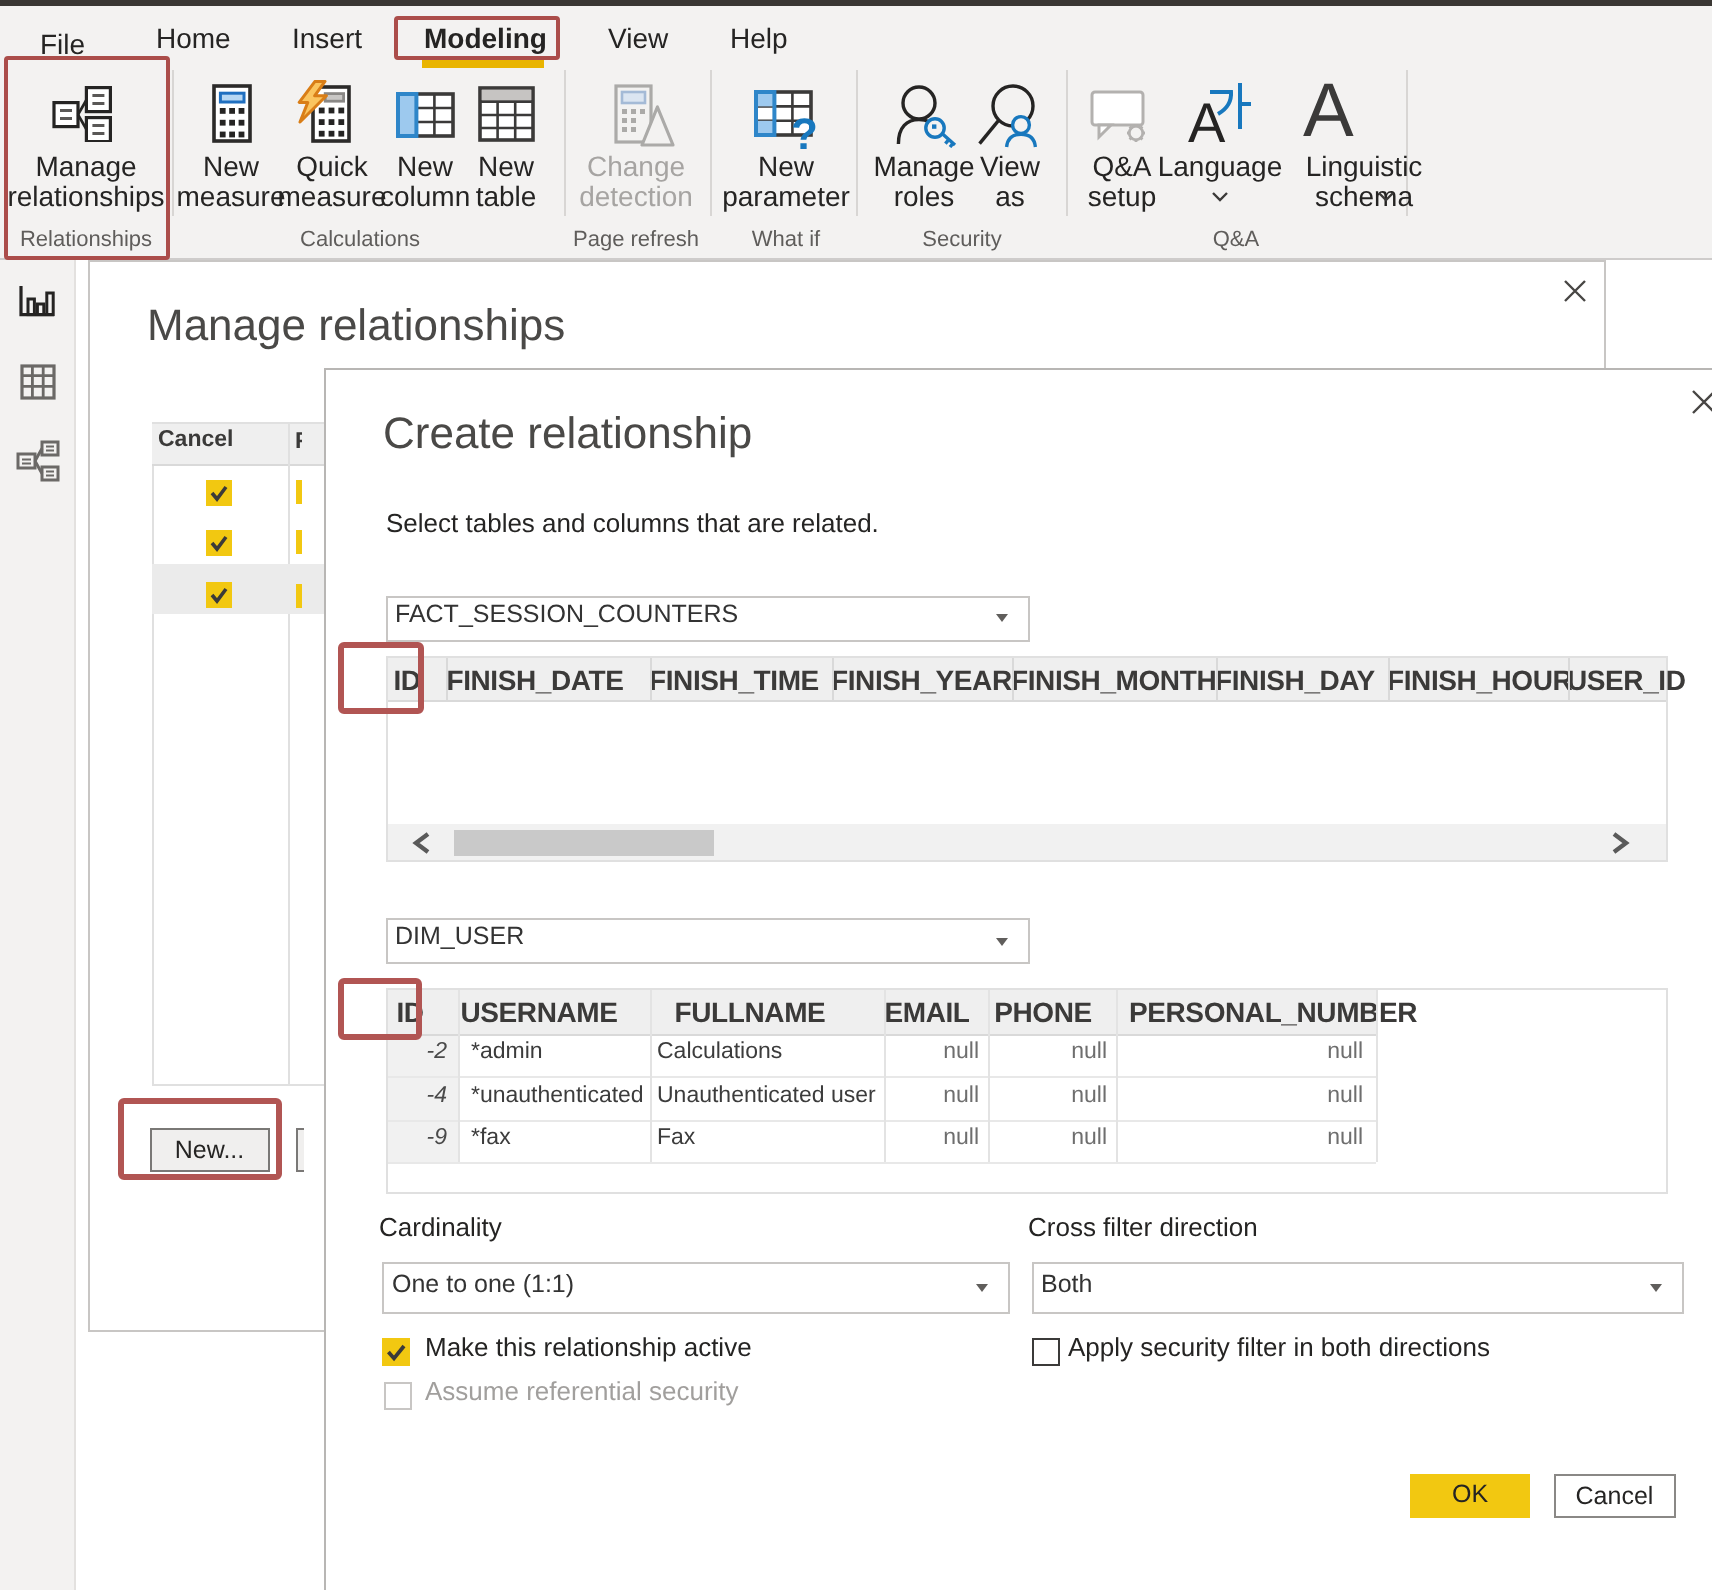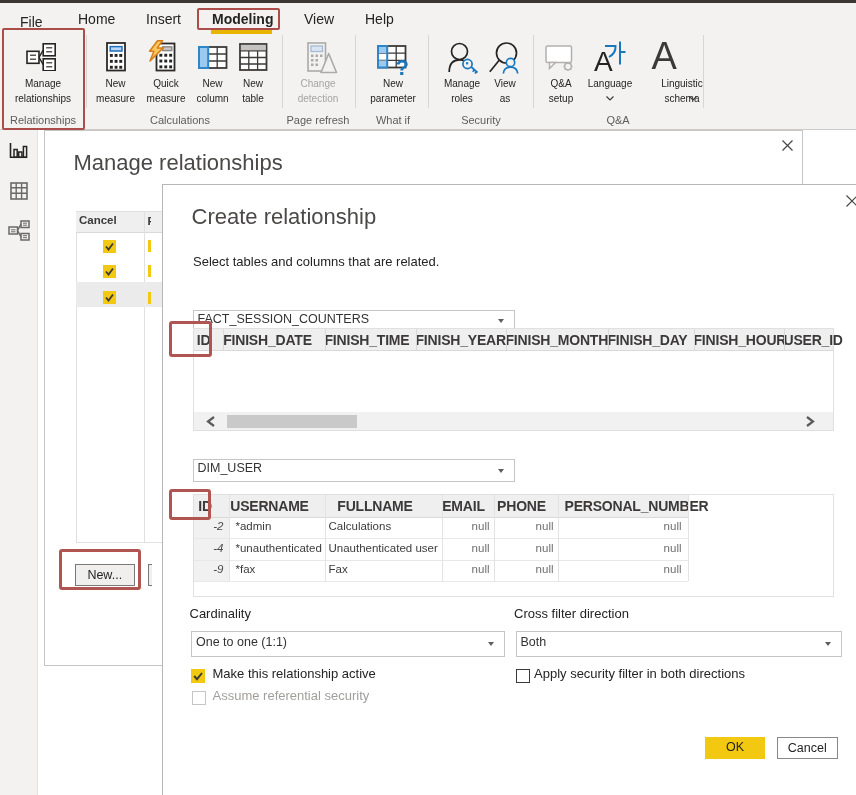--- a/index.html
+++ b/index.html
@@ -1,19 +1,19 @@
 <!DOCTYPE html>
 <html><head>
 <meta charset="utf-8">
 <style>
 html,body{margin:0;padding:0;}
 .page{position:relative;width:856px;height:795px;background:#fff;font-family:"Liberation Sans",sans-serif;overflow:hidden;}
 .a{position:absolute;}
 .menu{font-size:14px;color:#252423;white-space:nowrap;}
-.blab{font-size:10px;color:#252423;text-align:center;line-height:15px;white-space:nowrap;}
+.blab{font-size:14px;color:#252423;text-align:center;line-height:15px;white-space:nowrap;}
 .glab{font-size:11px;color:#5f5d5b;text-align:center;white-space:nowrap;}
 .gray{color:#a6a4a2;}
 .sep{width:1px;background:#d8d6d4;top:35px;height:73px;}
 .redbox{border:3px solid #b15553;border-radius:3px;background:transparent;z-index:30;}
 .redbox2{border:2px solid #ab4d4a;border-radius:2px;background:transparent;z-index:30;}
 .dlg{background:#fff;}
 .title{font-size:22px;color:#4a4947;white-space:nowrap;}
 .hdrc{position:absolute;font-size:14px;letter-spacing:-0.2px;font-weight:bold;color:#3b3a39;text-align:center;white-space:nowrap;}
 .vline{position:absolute;width:1px;background:#d9d9d9;}
 .hline{position:absolute;height:1px;background:#d9d9d9;}
@@ -251,21 +251,21 @@
     <div class="btn" style="left:30px;top:432.5px;width:59.5px;height:22px;border:1px solid #7a7876;background:#f0efee;line-height:21px;">New...</div>
     <div class="a" style="left:102.5px;top:432.5px;width:4px;height:22px;border:1px solid #7a7876;border-right:none;background:#f0efee;box-sizing:border-box;"></div>
   </div>
   <div class="a dlg" style="left:162px;top:184px;width:705px;height:767px;border:1px solid #b8b6b4;box-sizing:border-box;z-index:10;">
     <div class="title a" style="left:28.5px;top:19px;">Create relationship</div>
     <svg class="a" style="left:683px;top:10px;" width="12" height="12">
         <path d="M0.5,0.5 L11.5,11.5 M11.5,0.5 L0.5,11.5" stroke="#484644" stroke-width="1.2"></path>
       </svg>
     <div class="a" style="left:30px;top:69px;font-size:13px;color:#252423;">Select tables and columns that are related.</div>
 
-    <div class="ddl" style="left:29.5px;top:112.5px;width:320px;height:21px;margin-top:12px;">
+    <div class="ddl" style="left:29.5px;top:112.5px;width:320px;height:21px;">
         <span>FACT_SESSION_COUNTERS</span>
         <i class="caret" style="right:10px;"></i>
       </div>
 
     <div class="a" style="left:29.5px;top:143px;width:641.5px;height:103px;border:1px solid #e0e0e0;box-sizing:border-box;"></div>
     <div class="a" style="left:30.5px;top:144px;width:639.5px;height:21.5px;background:#efefef;border-bottom:1px solid #d9d9d9;box-sizing:border-box;"></div>
     <div class="hdrc" style="left:30.5px;top:147px;width:29px;padding-right:9px;box-sizing:border-box;">ID</div>
     <div class="hdrc" style="left:59.5px;top:147px;width:102px;padding-right:12px;box-sizing:border-box;">FINISH_DATE</div>
     <div class="hdrc" style="left:161.5px;top:147px;width:91px;padding-right:12px;box-sizing:border-box;">FINISH_TIME</div>
     <div class="hdrc" style="left:252.5px;top:147px;width:90px;padding-right:12px;box-sizing:border-box;">FINISH_YEAR</div>

